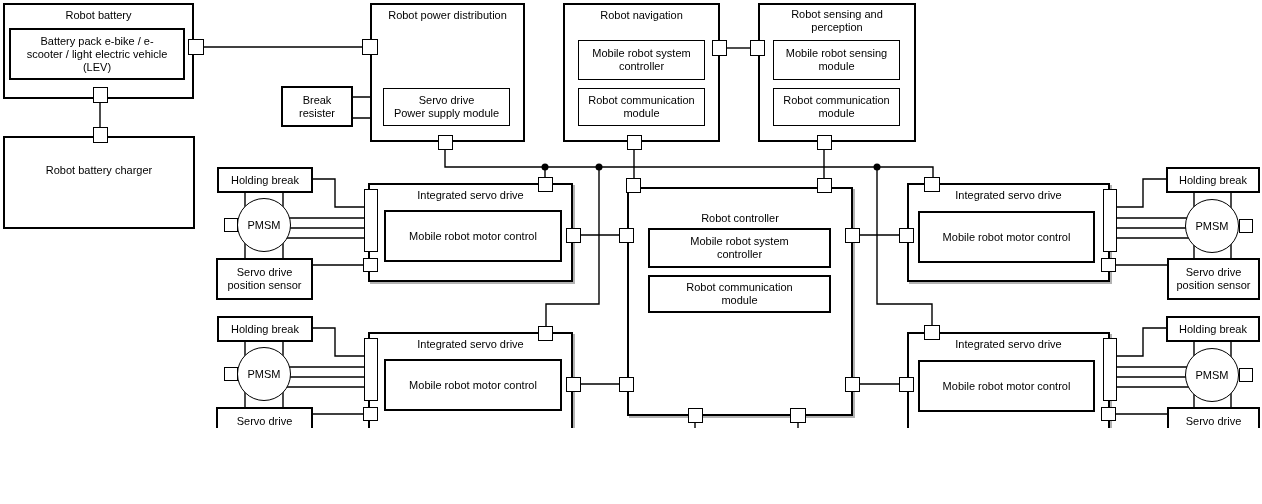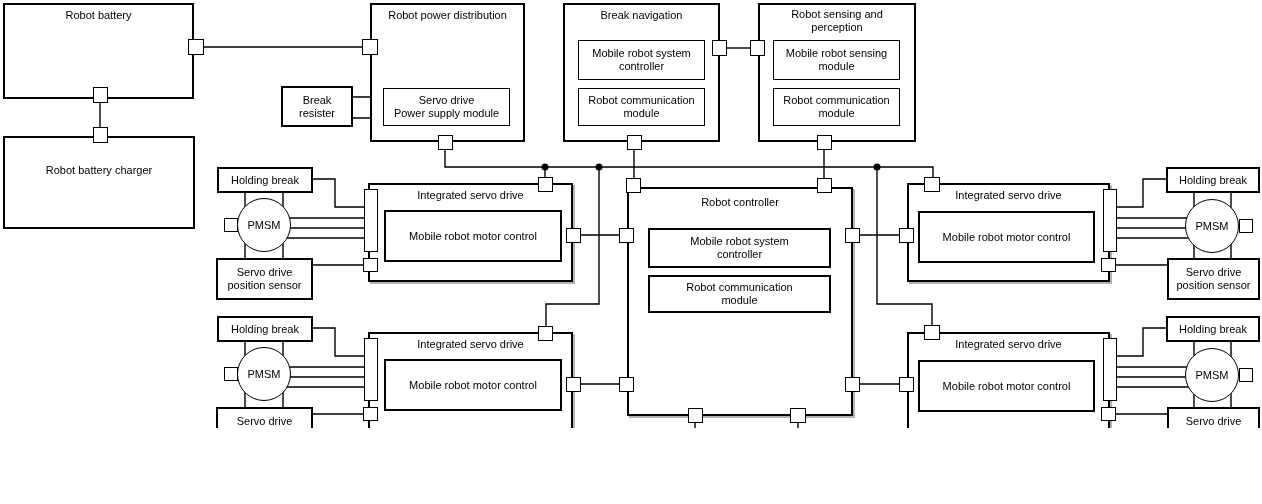--- a/index.html
+++ b/index.html
@@ -67,53 +67,56 @@
       <path d="M1166 179H1143V207H1117M1117 218H1212M1117 228H1212M1117 238H1212M1194 193V258M1231 193V258M1167 265H1116"></path>
     </g>
     <g>
       <path d="M1166 328H1143V356H1117M1117 367H1212M1117 377H1212M1117 387H1212M1194 342V407M1231 342V407M1167 414H1116"></path>
     </g>
   </svg>
 
   <div class="box" style="left:3px;top:3px;width:191px;height:96px">
     <div class="title" style="top:4px">Robot battery</div>
   </div>
+  <div class="box inner" style="left:9px;top:28px;width:176px;height:52px">Battery pack e-bike / e-
+scooter / light electric vehicle
+(LEV)</div>
 
   <div class="box" style="left:3px;top:136px;width:192px;height:93px">
     <div class="title" style="top:26px">Robot battery charger</div>
   </div>
 
   <div class="box" style="left:370px;top:3px;width:155px;height:139px">
     <div class="title" style="top:4px">Robot power distribution</div>
   </div>
   <div class="box b15 inner" style="left:383px;top:88px;width:127px;height:38px">Servo drive
 Power supply module</div>
 
   <div class="box inner" style="left:281px;top:86px;width:72px;height:41px">Break
 resister</div>
 
   <div class="box" style="left:563px;top:3px;width:157px;height:139px">
-    <div class="title" style="top:4px">Break navigation</div>
+    <div class="title" style="top:4px">Robot navigation</div>
   </div>
   <div class="box b15 inner" style="left:578px;top:40px;width:127px;height:40px">Mobile robot system
 controller</div>
   <div class="box b15 inner" style="left:578px;top:88px;width:127px;height:38px">Robot communication
 module</div>
 
   <div class="box" style="left:758px;top:3px;width:158px;height:139px">
     <div class="title" style="top:3px">Robot sensing and
 perception</div>
   </div>
   <div class="box b15 inner" style="left:773px;top:40px;width:127px;height:40px">Mobile robot sensing
 module</div>
   <div class="box b15 inner" style="left:773px;top:88px;width:127px;height:38px">Robot communication
 module</div>
 
   <div class="box shadow" style="left:627px;top:187px;width:226px;height:229px">
-    <div class="title" style="top:7px">Robot controller</div>
+    <div class="title" style="top:23px">Robot controller</div>
   </div>
   <div class="box inner" style="left:648px;top:228px;width:183px;height:40px">Mobile robot system
 controller</div>
   <div class="box inner" style="left:648px;top:275px;width:183px;height:38px">Robot communication
 module</div>
 
   <div class="box shadow" style="left:368px;top:183px;width:205px;height:99px">
     <div class="title" style="top:4px">Integrated servo drive</div>
   </div>
   <div class="box inner" style="left:384px;top:210px;width:178px;height:52px">Mobile robot motor control</div>

